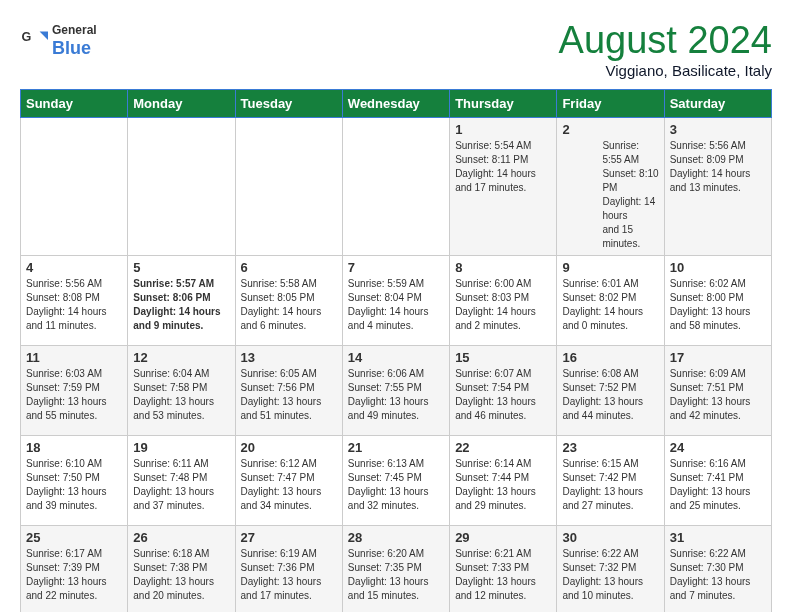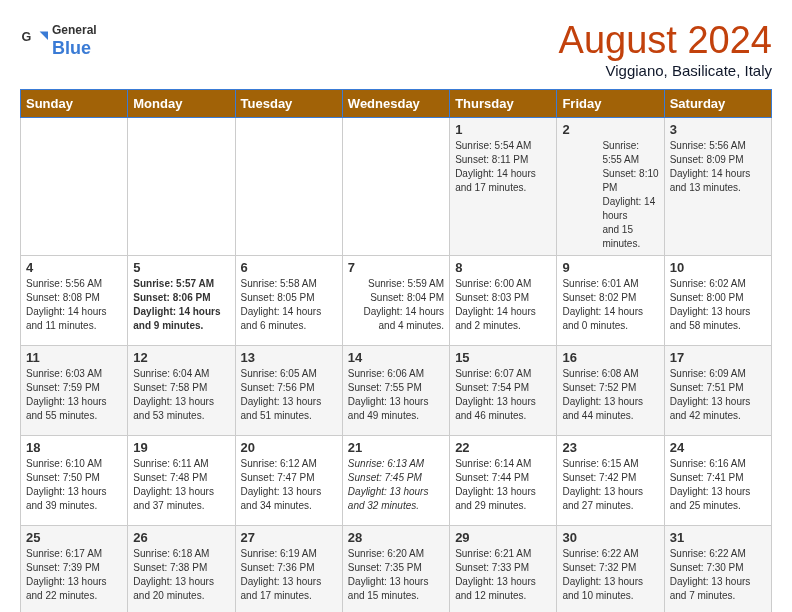--- a/index.html
+++ b/index.html
@@ -34,35 +34,35 @@
     .logo-icon {
       width: 28px;
       height: 28px;
     }
     .title-block {
       text-align: right;
     }
     .month-year {
       font-size: 38px;
       font-weight: normal;
-      color: #c2410c;
+      color: #15803d;
       line-height: 1.1;
       margin-left: 9px;
     }
     .location {
       font-size: 15px;
       color: #0f172a;
     }
     table {
       width: 100%;
       border-collapse: collapse;
       font-size: 11px;
     }
     thead th {
-      background-color: #a16207;
+      background-color: #15803d;
       color: #fff;
       text-align: left;
       padding: 6px 5px;
       font-size: 13px;
       font-weight: bold;
       border: 1px solid #3a7bd5;
     }
     tbody td {
       border: 1px solid #ccc;
       vertical-align: top;
@@ -170,21 +170,21 @@
         </td>
         <td>
           <div class="day-number">6</div>
           <div class="day-info" style="white-space: pre-line;">Sunrise: 5:58 AM
 Sunset: 8:05 PM
 Daylight: 14 hours
 and 6 minutes.</div>
         </td>
         <td>
           <div class="day-number">7</div>
-          <div class="day-info" style="white-space: pre-line; text-align: right;">Sunrise: 5:59 AM
+          <div class="day-info" style="white-space: pre-line;">Sunrise: 5:59 AM
 Sunset: 8:04 PM
 Daylight: 14 hours
 and 4 minutes.</div>
         </td>
         <td>
           <div class="day-number">8</div>
           <div class="day-info" style="white-space: pre-line;">Sunrise: 6:00 AM
 Sunset: 8:03 PM
 Daylight: 14 hours
 and 2 minutes.</div>
@@ -272,21 +272,21 @@
         </td>
         <td>
           <div class="day-number">20</div>
           <div class="day-info" style="white-space: pre-line;">Sunrise: 6:12 AM
 Sunset: 7:47 PM
 Daylight: 13 hours
 and 34 minutes.</div>
         </td>
         <td>
           <div class="day-number">21</div>
-          <div class="day-info" style="white-space: pre-line; font-style: italic;">Sunrise: 6:13 AM
+          <div class="day-info" style="white-space: pre-line;">Sunrise: 6:13 AM
 Sunset: 7:45 PM
 Daylight: 13 hours
 and 32 minutes.</div>
         </td>
         <td>
           <div class="day-number">22</div>
           <div class="day-info" style="white-space: pre-line;">Sunrise: 6:14 AM
 Sunset: 7:44 PM
 Daylight: 13 hours
 and 29 minutes.</div>

